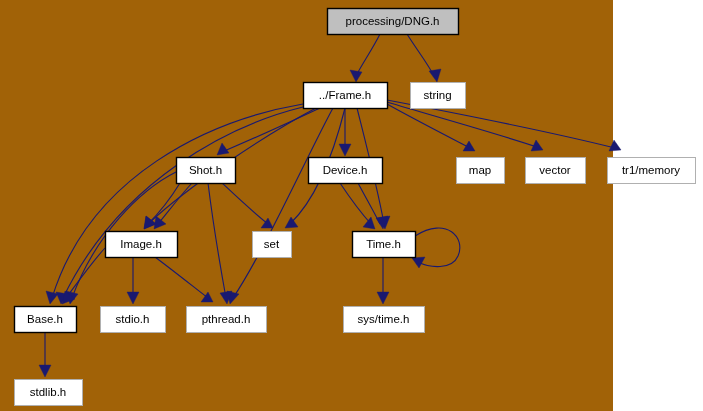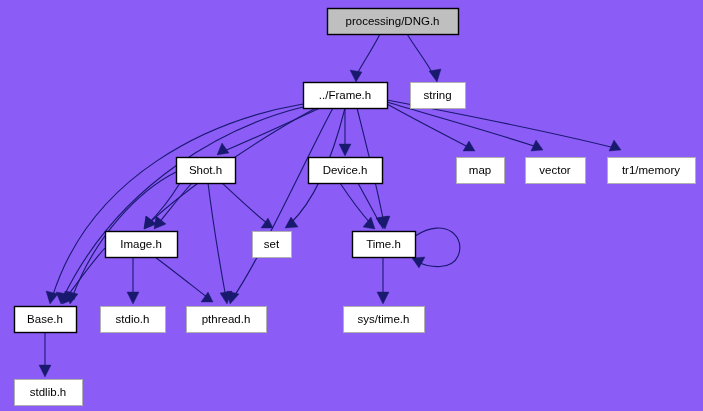--- a/index.html
+++ b/index.html
@@ -1,18 +1,18 @@
 <!DOCTYPE html>
 <html><head>
 <meta charset="utf-8">
 <style>
   html,body{margin:0;padding:0;background:#ffffff;}
   body{width:703px;height:411px;overflow:hidden;
        font-family:"Liberation Sans","DejaVu Sans",sans-serif;}
-  #diagram{position:relative;width:703px;height:411px;background:#8b5cf6;}
+  #diagram{position:relative;width:613px;height:411px;background:#a16207;}
   svg.graph{position:absolute;left:0;top:0;width:703px;height:411px;}
   .node-rect{stroke-width:1;}
   .node-rect.local{stroke:#000000;stroke-width:1.4;fill:#ffffff;}
   .node-rect.system{stroke:#b0b0b0;stroke-width:1;fill:#ffffff;}
   .node-rect.root{stroke:#000000;stroke-width:1.4;fill:#bfbfbf;}
   .node-label{font-family:"Liberation Sans","DejaVu Sans",sans-serif;
               font-size:11.5px;fill:#000000;text-anchor:middle;
               dominant-baseline:middle;}
   .edge{fill:none;stroke:#191970;stroke-width:1.1;}
   .arrow-head{fill:#191970;stroke:#191970;stroke-width:0.4;}

